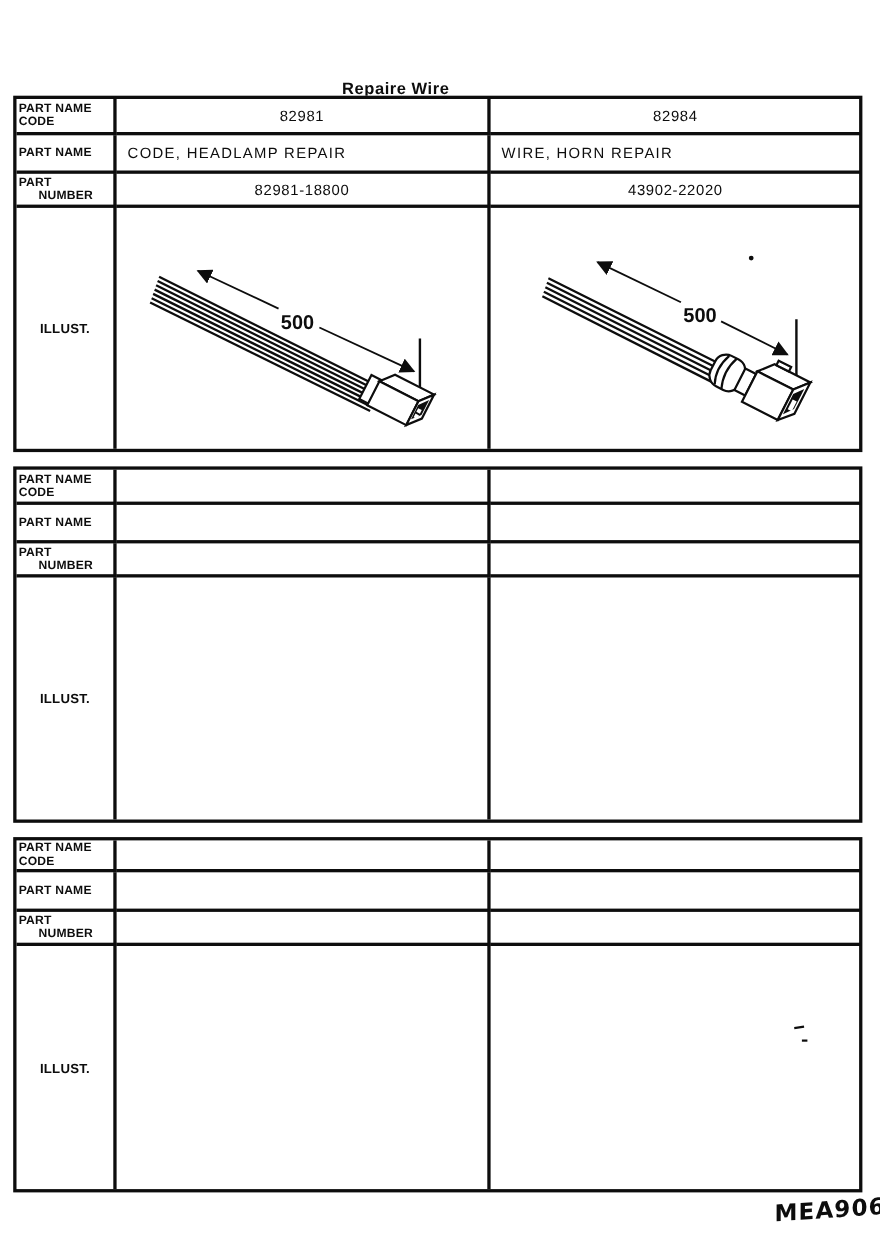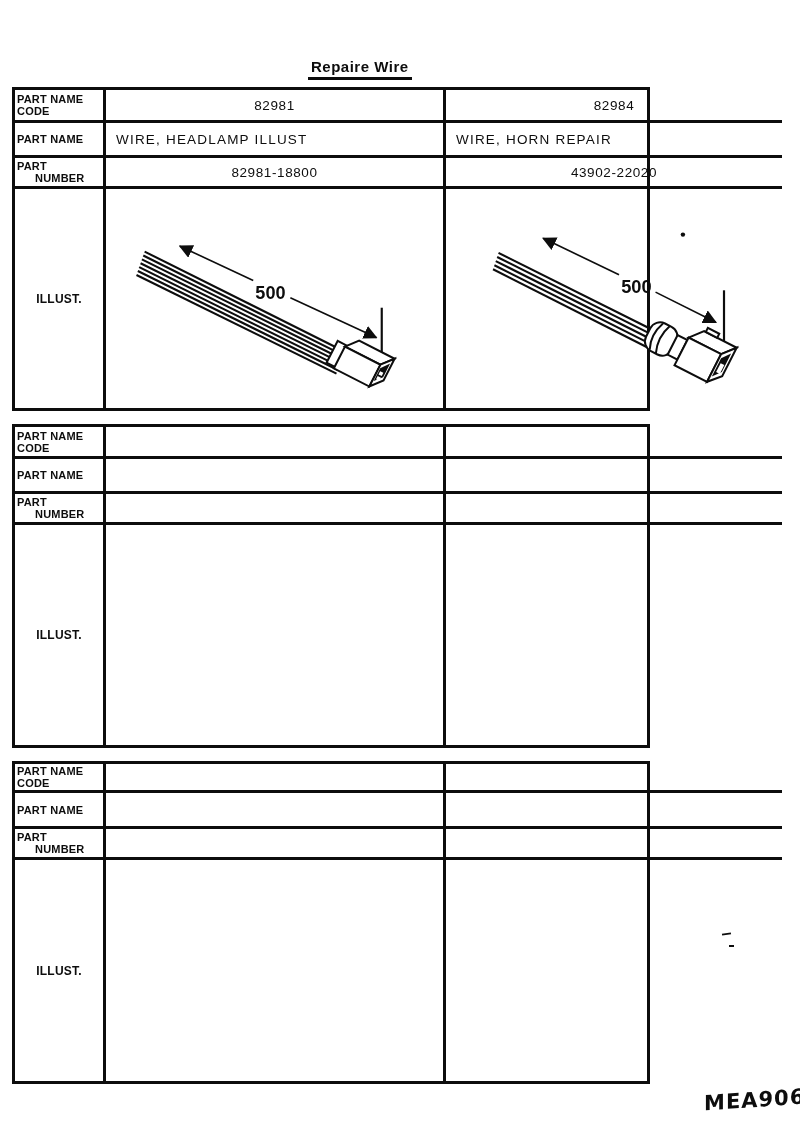--- a/index.html
+++ b/index.html
@@ -1,24 +1,24 @@
 <!DOCTYPE html>
 <html><head>
 <meta charset="utf-8">
 <style>
   html,body{margin:0;padding:0;background:#ffffff;}
   body{font-family:"Liberation Sans",sans-serif;color:#0d0d0d;}
   .page{position:relative;width:800px;height:1130px;background:#ffffff;overflow:hidden;}
 
   
-  .doc-title{position:absolute;left:308px;top:58px;font-size:15px;font-weight:bold;
+  .doc-title{position:absolute;left:308px;top:72px;font-size:15px;font-weight:bold;
     letter-spacing:0.5px;border-bottom:3px solid #0d0d0d;padding:0 3px 2px 3px;}
 
   
-  .ptable{position:absolute;left:12px;width:638px;border:3px solid #0d0d0d;
+  .ptable{position:absolute;left:12px;width:772px;border:3px solid #0d0d0d;
     box-sizing:border-box;display:grid;grid-template-columns:91px 340px 336px;
     background:#ffffff;}
   .t1{top:87px;height:324px;grid-template-rows:33px 35px 31px auto;}
   .t2{top:424px;height:324px;grid-template-rows:32px 35px 31px auto;}
   .t3{top:761px;height:323px;grid-template-rows:29px 36px 31px auto;}
   .cell{box-sizing:border-box;border-right:3px solid #0d0d0d;border-bottom:3px solid #0d0d0d;
     display:flex;align-items:center;overflow:hidden;}
   .cell.lastcol{border-right:none;}
   .cell.lastrow{border-bottom:none;}
   .lbl{flex-direction:column;align-items:flex-start;justify-content:center;
@@ -49,21 +49,21 @@
     <div class="cell lbl">
       <span>PART NAME</span>
       <span>CODE</span>
     </div>
     <div class="cell val">82981</div>
     <div class="cell val lastcol">82984</div>
 
     <div class="cell lbl">
       <span>PART NAME</span>
     </div>
-    <div class="cell val pname">WIRE,  HEADLAMP  ILLUST</div>
+    <div class="cell val pname">CODE,  HEADLAMP  REPAIR</div>
     <div class="cell val pname lastcol">WIRE,  HORN  REPAIR</div>
 
     <div class="cell lbl">
       <span>PART</span>
       <span class="ind">NUMBER</span>
     </div>
     <div class="cell val">82981-18800</div>
     <div class="cell val lastcol">43902-22020</div>
 
     <div class="cell lbl center lastrow">

